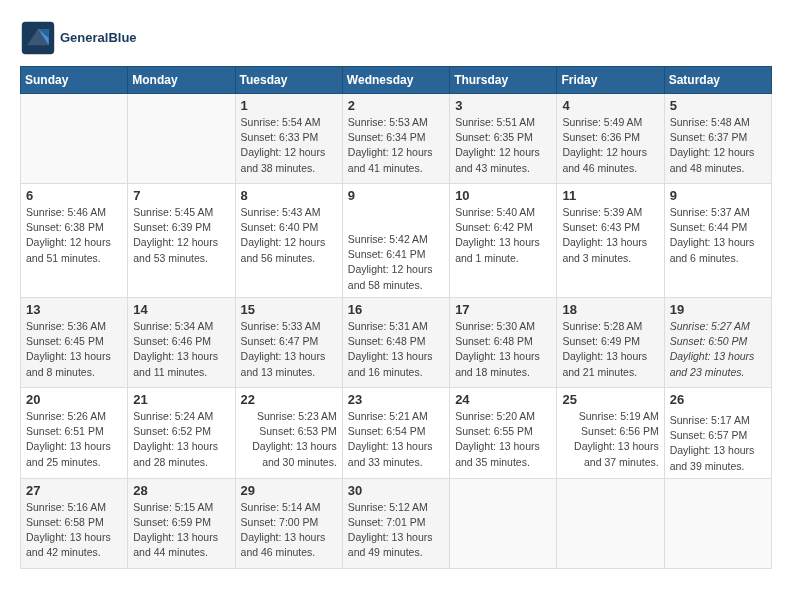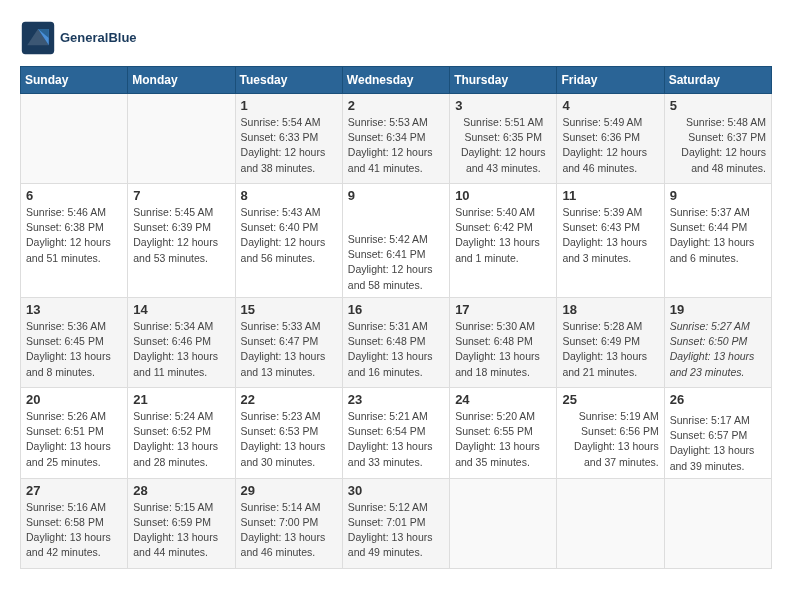--- a/index.html
+++ b/index.html
@@ -138,35 +138,35 @@
         </td>
         <td>
           <span class="day-num">2</span>
           <div class="day-info" style="white-space: pre-line;">Sunrise: 5:53 AM
 Sunset: 6:34 PM
 Daylight: 12 hours
 and 41 minutes.</div>
         </td>
         <td>
           <span class="day-num">3</span>
-          <div class="day-info" style="white-space: pre-line; text-align: center;">Sunrise: 5:51 AM
+          <div class="day-info" style="white-space: pre-line;">Sunrise: 5:51 AM
 Sunset: 6:35 PM
 Daylight: 12 hours
 and 43 minutes.</div>
         </td>
         <td>
           <span class="day-num">4</span>
           <div class="day-info" style="white-space: pre-line;">Sunrise: 5:49 AM
 Sunset: 6:36 PM
 Daylight: 12 hours
 and 46 minutes.</div>
         </td>
         <td>
           <span class="day-num">5</span>
-          <div class="day-info" style="white-space: pre-line; text-align: right;">Sunrise: 5:48 AM
+          <div class="day-info" style="white-space: pre-line;">Sunrise: 5:48 AM
 Sunset: 6:37 PM
 Daylight: 12 hours
 and 48 minutes.</div>
         </td>
       </tr>
       <tr>
         <td>
           <span class="day-num">6</span>
           <div class="day-info" style="white-space: pre-line;">Sunrise: 5:46 AM
 Sunset: 6:38 PM
@@ -277,21 +277,21 @@
         </td>
         <td>
           <span class="day-num">21</span>
           <div class="day-info" style="white-space: pre-line;">Sunrise: 5:24 AM
 Sunset: 6:52 PM
 Daylight: 13 hours
 and 28 minutes.</div>
         </td>
         <td>
           <span class="day-num">22</span>
-          <div class="day-info" style="white-space: pre-line;">Sunrise: 5:23 AM
+          <div class="day-info" style="white-space: pre-line; text-align: right;">Sunrise: 5:23 AM
 Sunset: 6:53 PM
 Daylight: 13 hours
 and 30 minutes.</div>
         </td>
         <td>
           <span class="day-num">23</span>
           <div class="day-info" style="white-space: pre-line;">Sunrise: 5:21 AM
 Sunset: 6:54 PM
 Daylight: 13 hours
 and 33 minutes.</div>

